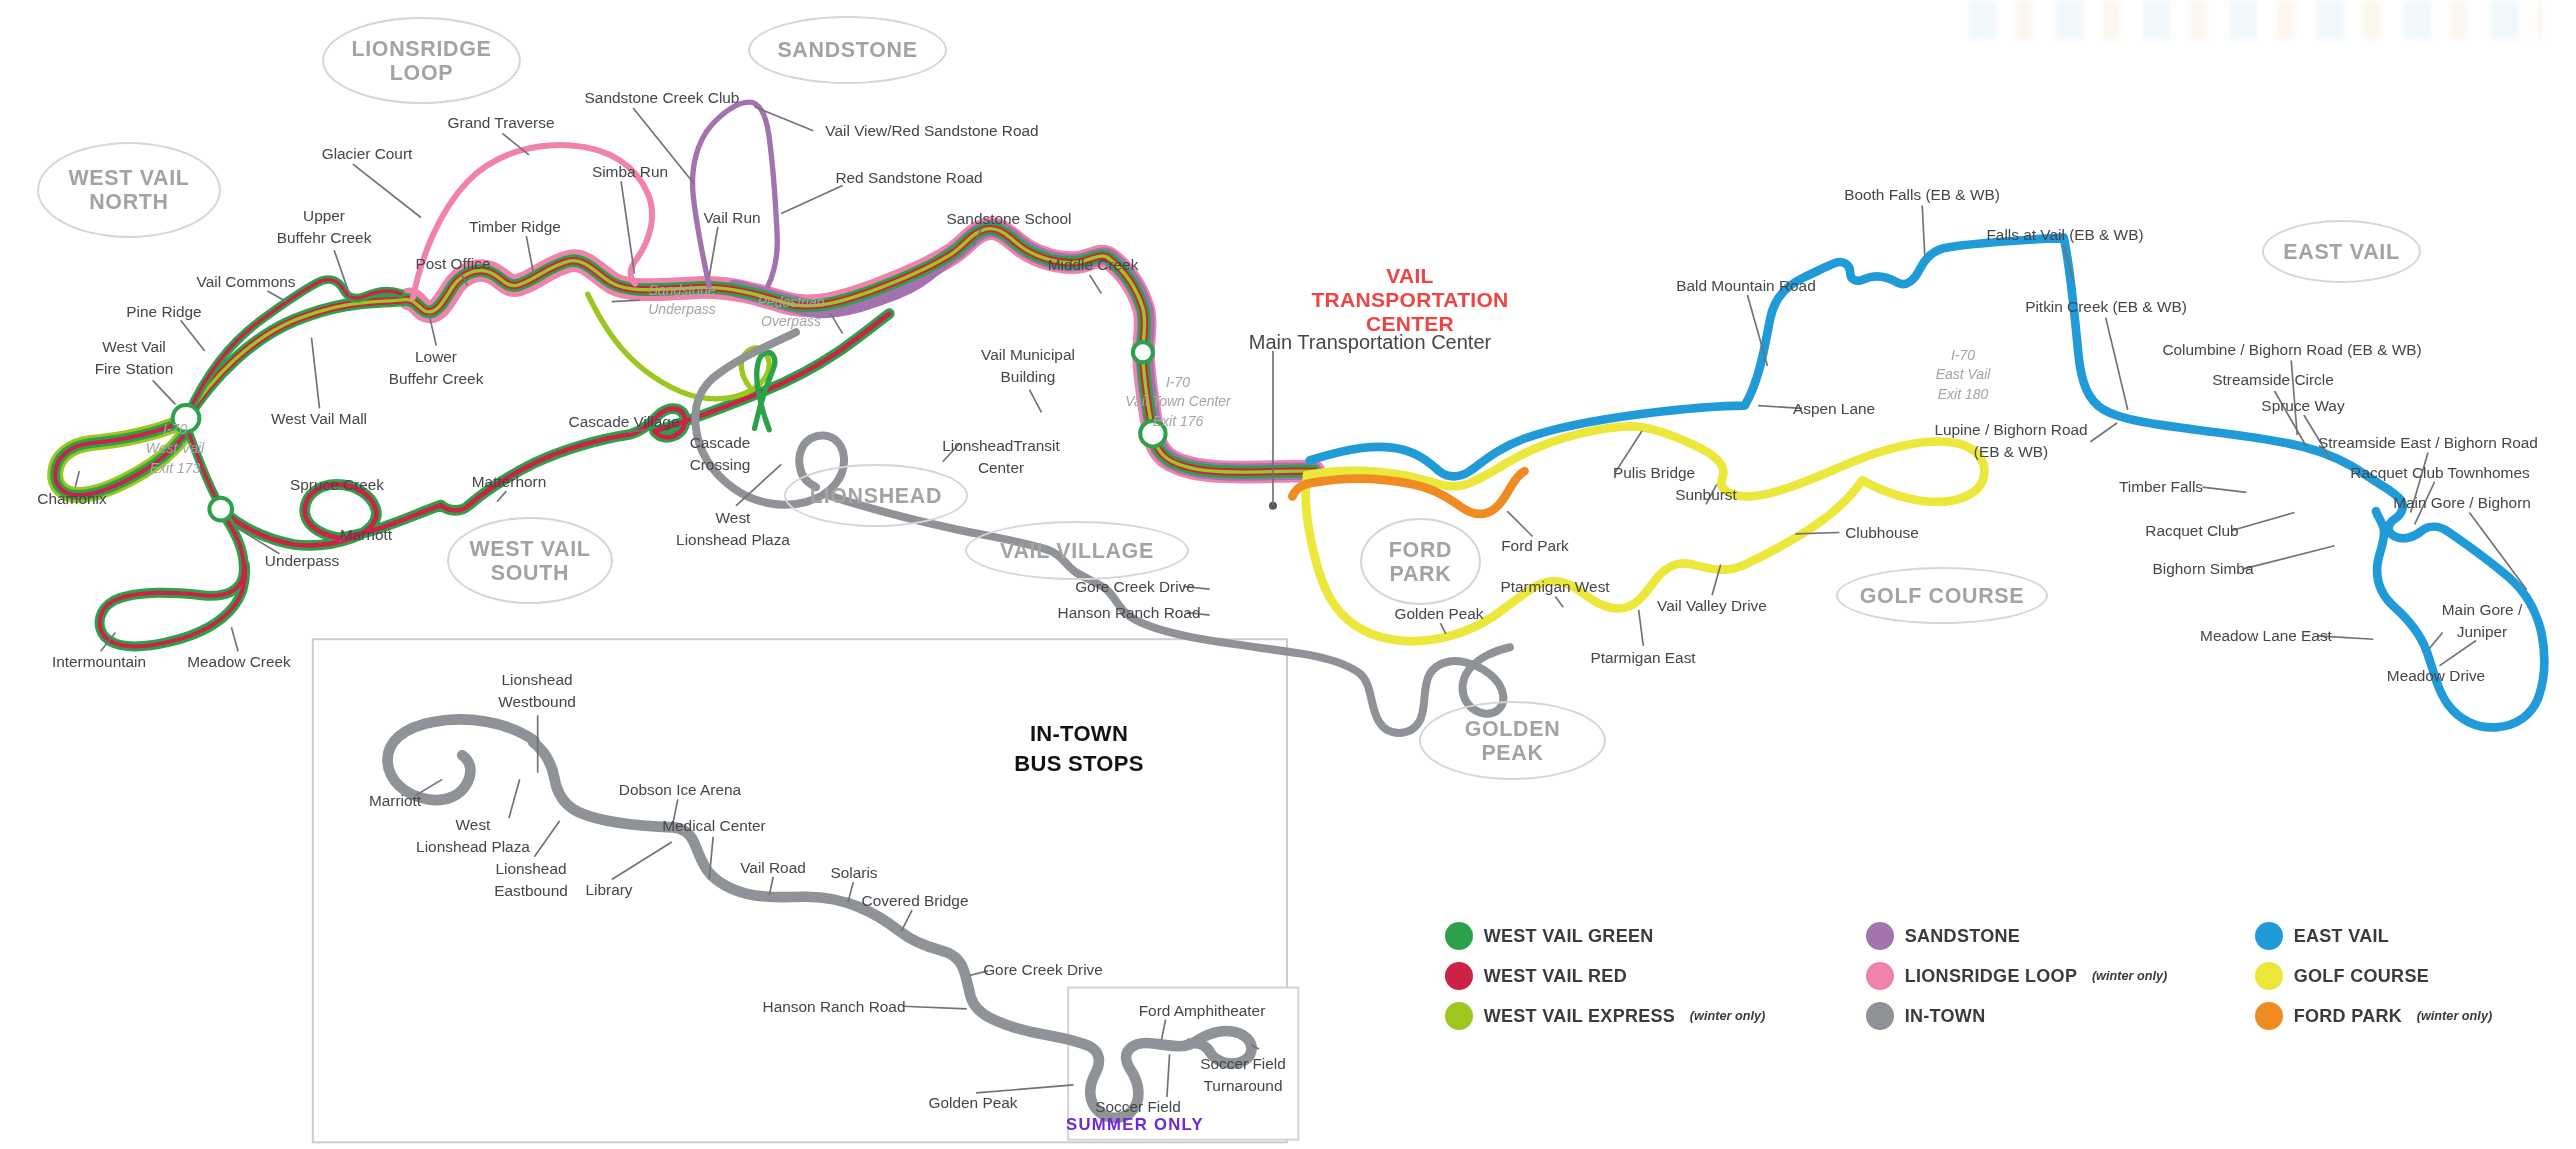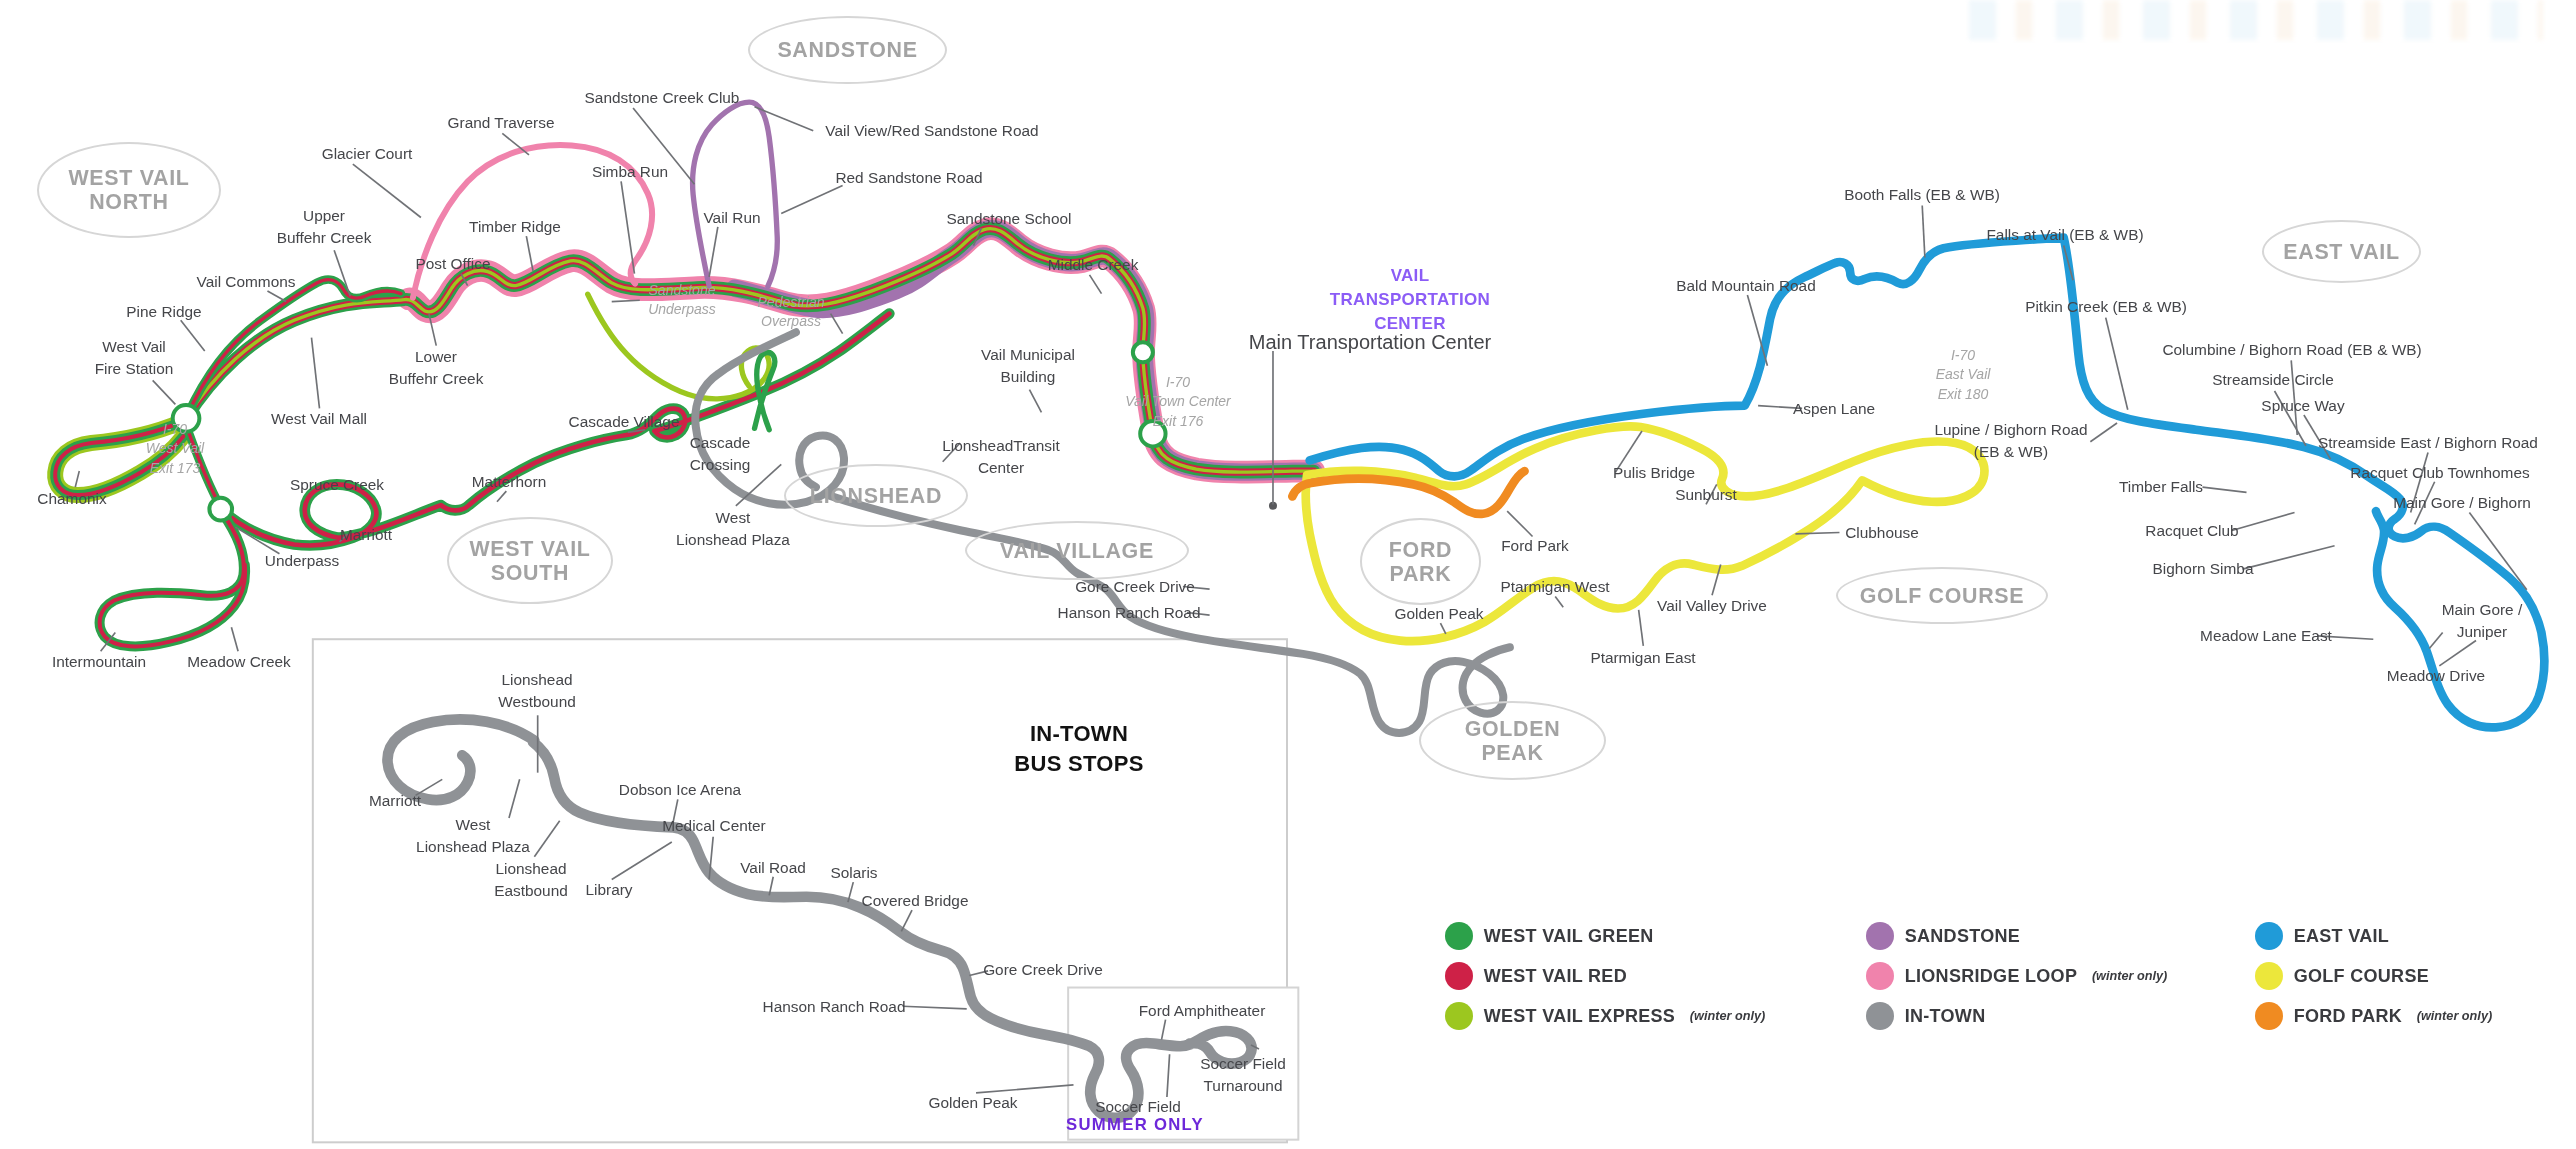--- a/index.html
+++ b/index.html
@@ -4,21 +4,21 @@
 <style>
   html,body{margin:0;padding:0;background:#ffffff;}
   #page{position:relative;width:2576px;height:1149px;background:#ffffff;overflow:hidden;
         font-family:"Liberation Sans",sans-serif;}
   #routes{position:absolute;left:0;top:0;width:2576px;height:1149px;}
   #labels-layer{position:absolute;left:0;top:0;width:2576px;height:1149px;pointer-events:none;}
   .lbl{position:absolute;transform:translate(-50%,-50%);text-align:center;white-space:nowrap;
        font-size:15.4px;line-height:22px;color:#45464a;}
   .lbl.stop{font-weight:500;}
   .lbl.hint{font-style:italic;color:#a5a5a5;font-size:14px;line-height:19.4px;}
-  .lbl.map-title{font-weight:bold;color:#8b5cf6;font-size:17px;line-height:24px;letter-spacing:0.3px;}
+  .lbl.map-title{font-weight:bold;color:#ef4444;font-size:21px;line-height:24px;letter-spacing:0.3px;}
   .lbl.inset-title{font-weight:bold;color:#121212;font-size:22px;line-height:30px;letter-spacing:0.3px;}
   .lbl.summer{color:#6d28d9;font-size:16.7px;font-weight:bold;letter-spacing:1.3px;}
   .lbl.big-stop{font-size:20px;}
   .region{position:absolute;border:2px solid #d6d6d6;border-radius:50%;
           display:flex;align-items:center;justify-content:center;text-align:center;
           color:#a3a3a3;font-weight:bold;font-size:21.4px;line-height:24px;letter-spacing:0.7px;}
   .legend-row{position:absolute;display:flex;align-items:center;gap:10.7px;transform:translate(0,-50%);}
   .legend-dot{width:28px;height:28px;border-radius:50%;flex:0 0 auto;}
   .legend-text{font-weight:bold;font-size:18px;color:#3a3b3f;letter-spacing:0.3px;white-space:nowrap;}
   .legend-note{font-weight:bold;font-style:italic;font-size:12.7px;color:#3a3b3f;margin-left:4px;}
@@ -168,20 +168,23 @@
         <line x1="1462" y1="1638" x2="1608" y2="1626"></line>
         <line x1="1746" y1="1528" x2="1740" y2="1558"></line>
         <line x1="1874" y1="1566" x2="1886" y2="1572"></line>
         <line x1="1748" y1="1644" x2="1752" y2="1580"></line>
       </g>
   </svg>
 
   <div id="labels-layer">
       <div class="region" style="left: 37px; top: 142px; width: 180px; height: 92px;">
         <span>WEST VAIL<br>NORTH</span>
+      </div>
+      <div class="region" style="left: 322px; top: 17.4px; width: 195px; height: 83px;">
+        <span>LIONSRIDGE<br>LOOP</span>
       </div>
       <div class="region" style="left: 748px; top: 16px; width: 195px; height: 64px;">
         <span>SANDSTONE</span>
       </div>
       <div class="region" style="left: 447px; top: 517px; width: 162px; height: 83px;">
         <span>WEST VAIL<br>SOUTH</span>
       </div>
       <div class="region" style="left: 784px; top: 464px; width: 180px; height: 59px;">
         <span>LIONSHEAD</span>
       </div>

